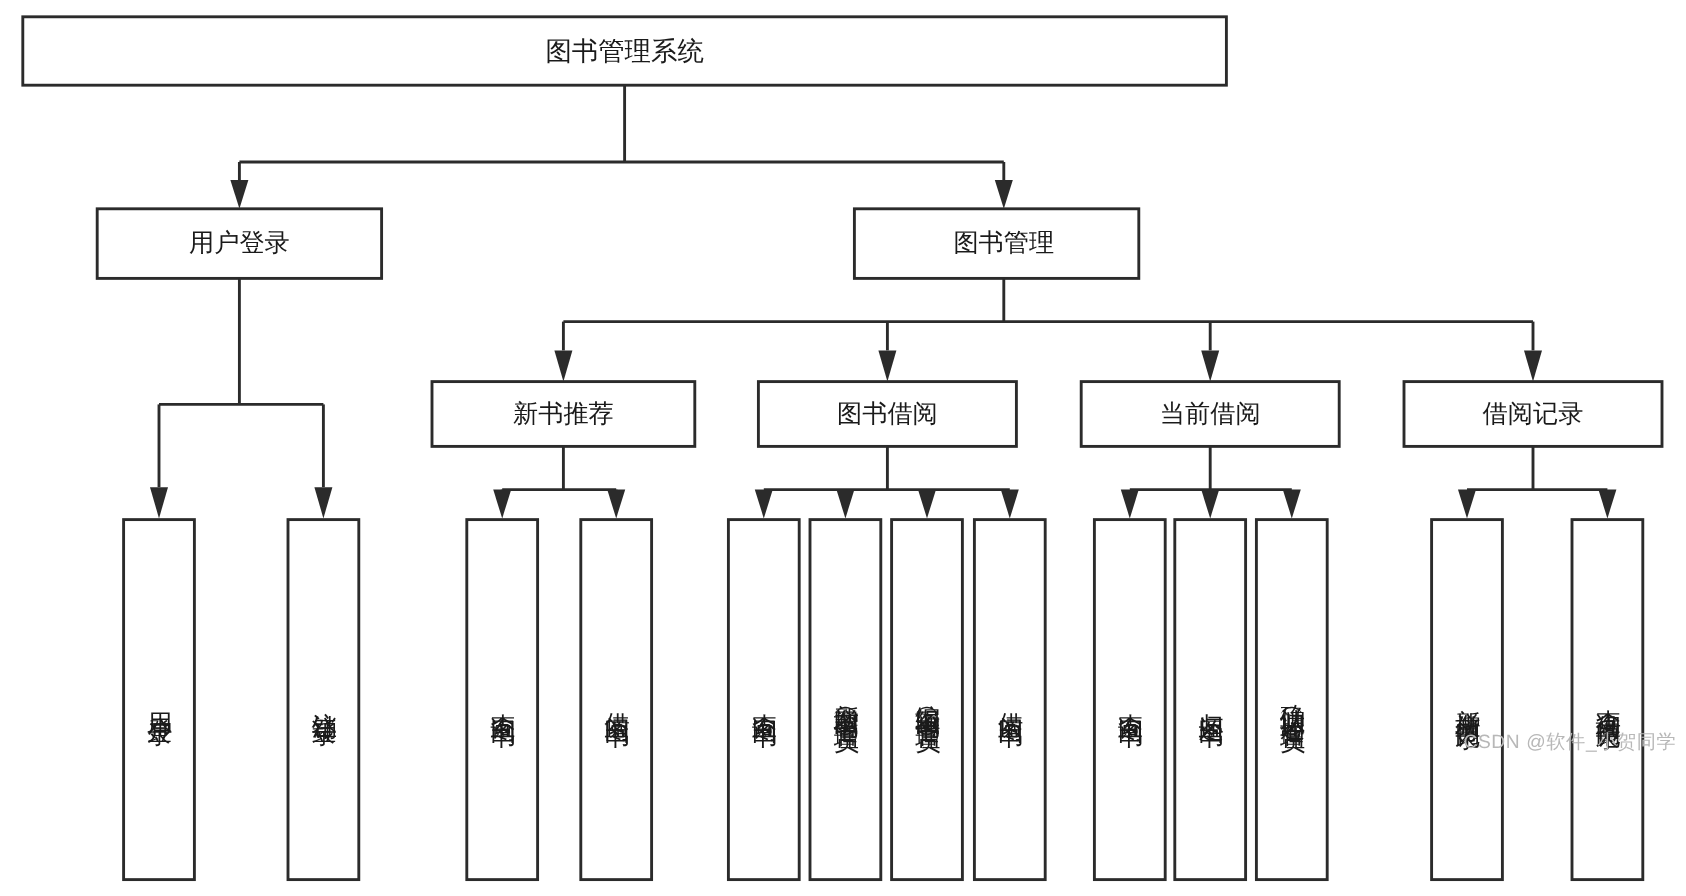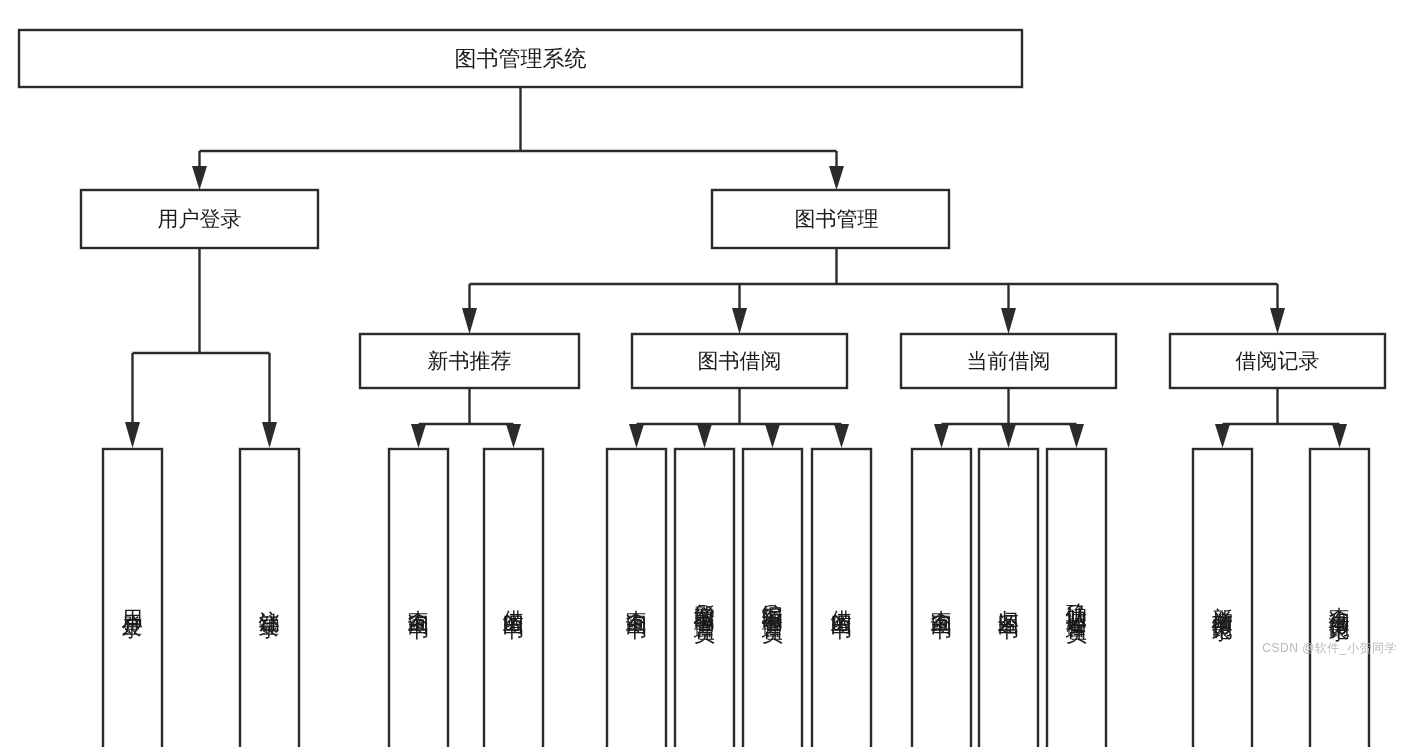--- a/index.html
+++ b/index.html
@@ -11,21 +11,20 @@
     width: 1405px;
     height: 747px;
     font-family: "Liberation Sans", "DejaVu Sans", sans-serif;
     overflow: hidden;
     position: relative;
   }
   #diagram-root {
     position: relative;
     width: 1405px;
     height: 645px;
-    margin-top: 16px;
   }
   svg.flow {
     position: absolute;
     left: 0;
     top: 0;
     width: 1405px;
     height: 747px;
   }
   .node-rect {
     fill: #ffffff;
@@ -67,23 +66,23 @@
     font-size: 21px;
     line-height: 1.12;
     letter-spacing: 3px;
     color: #1a1a1a;
     white-space: nowrap;
     pointer-events: none;
   }
   .watermark {
     position: absolute;
     right: 8px;
-    bottom: 4px;
-    font-family: "Liberation Sans", "DejaVu Sans", sans-serif;
-    font-size: 12px;
+    bottom: 16px;
+    font-family: "Liberation Sans", "DejaVu Sans", sans-serif;
+    font-size: 16px;
     color: #b8b8b8;
     white-space: nowrap;
     letter-spacing: 0.5px;
   }
 </style>
 </head>
 <body>
 
 <div id="diagram-root">
 

